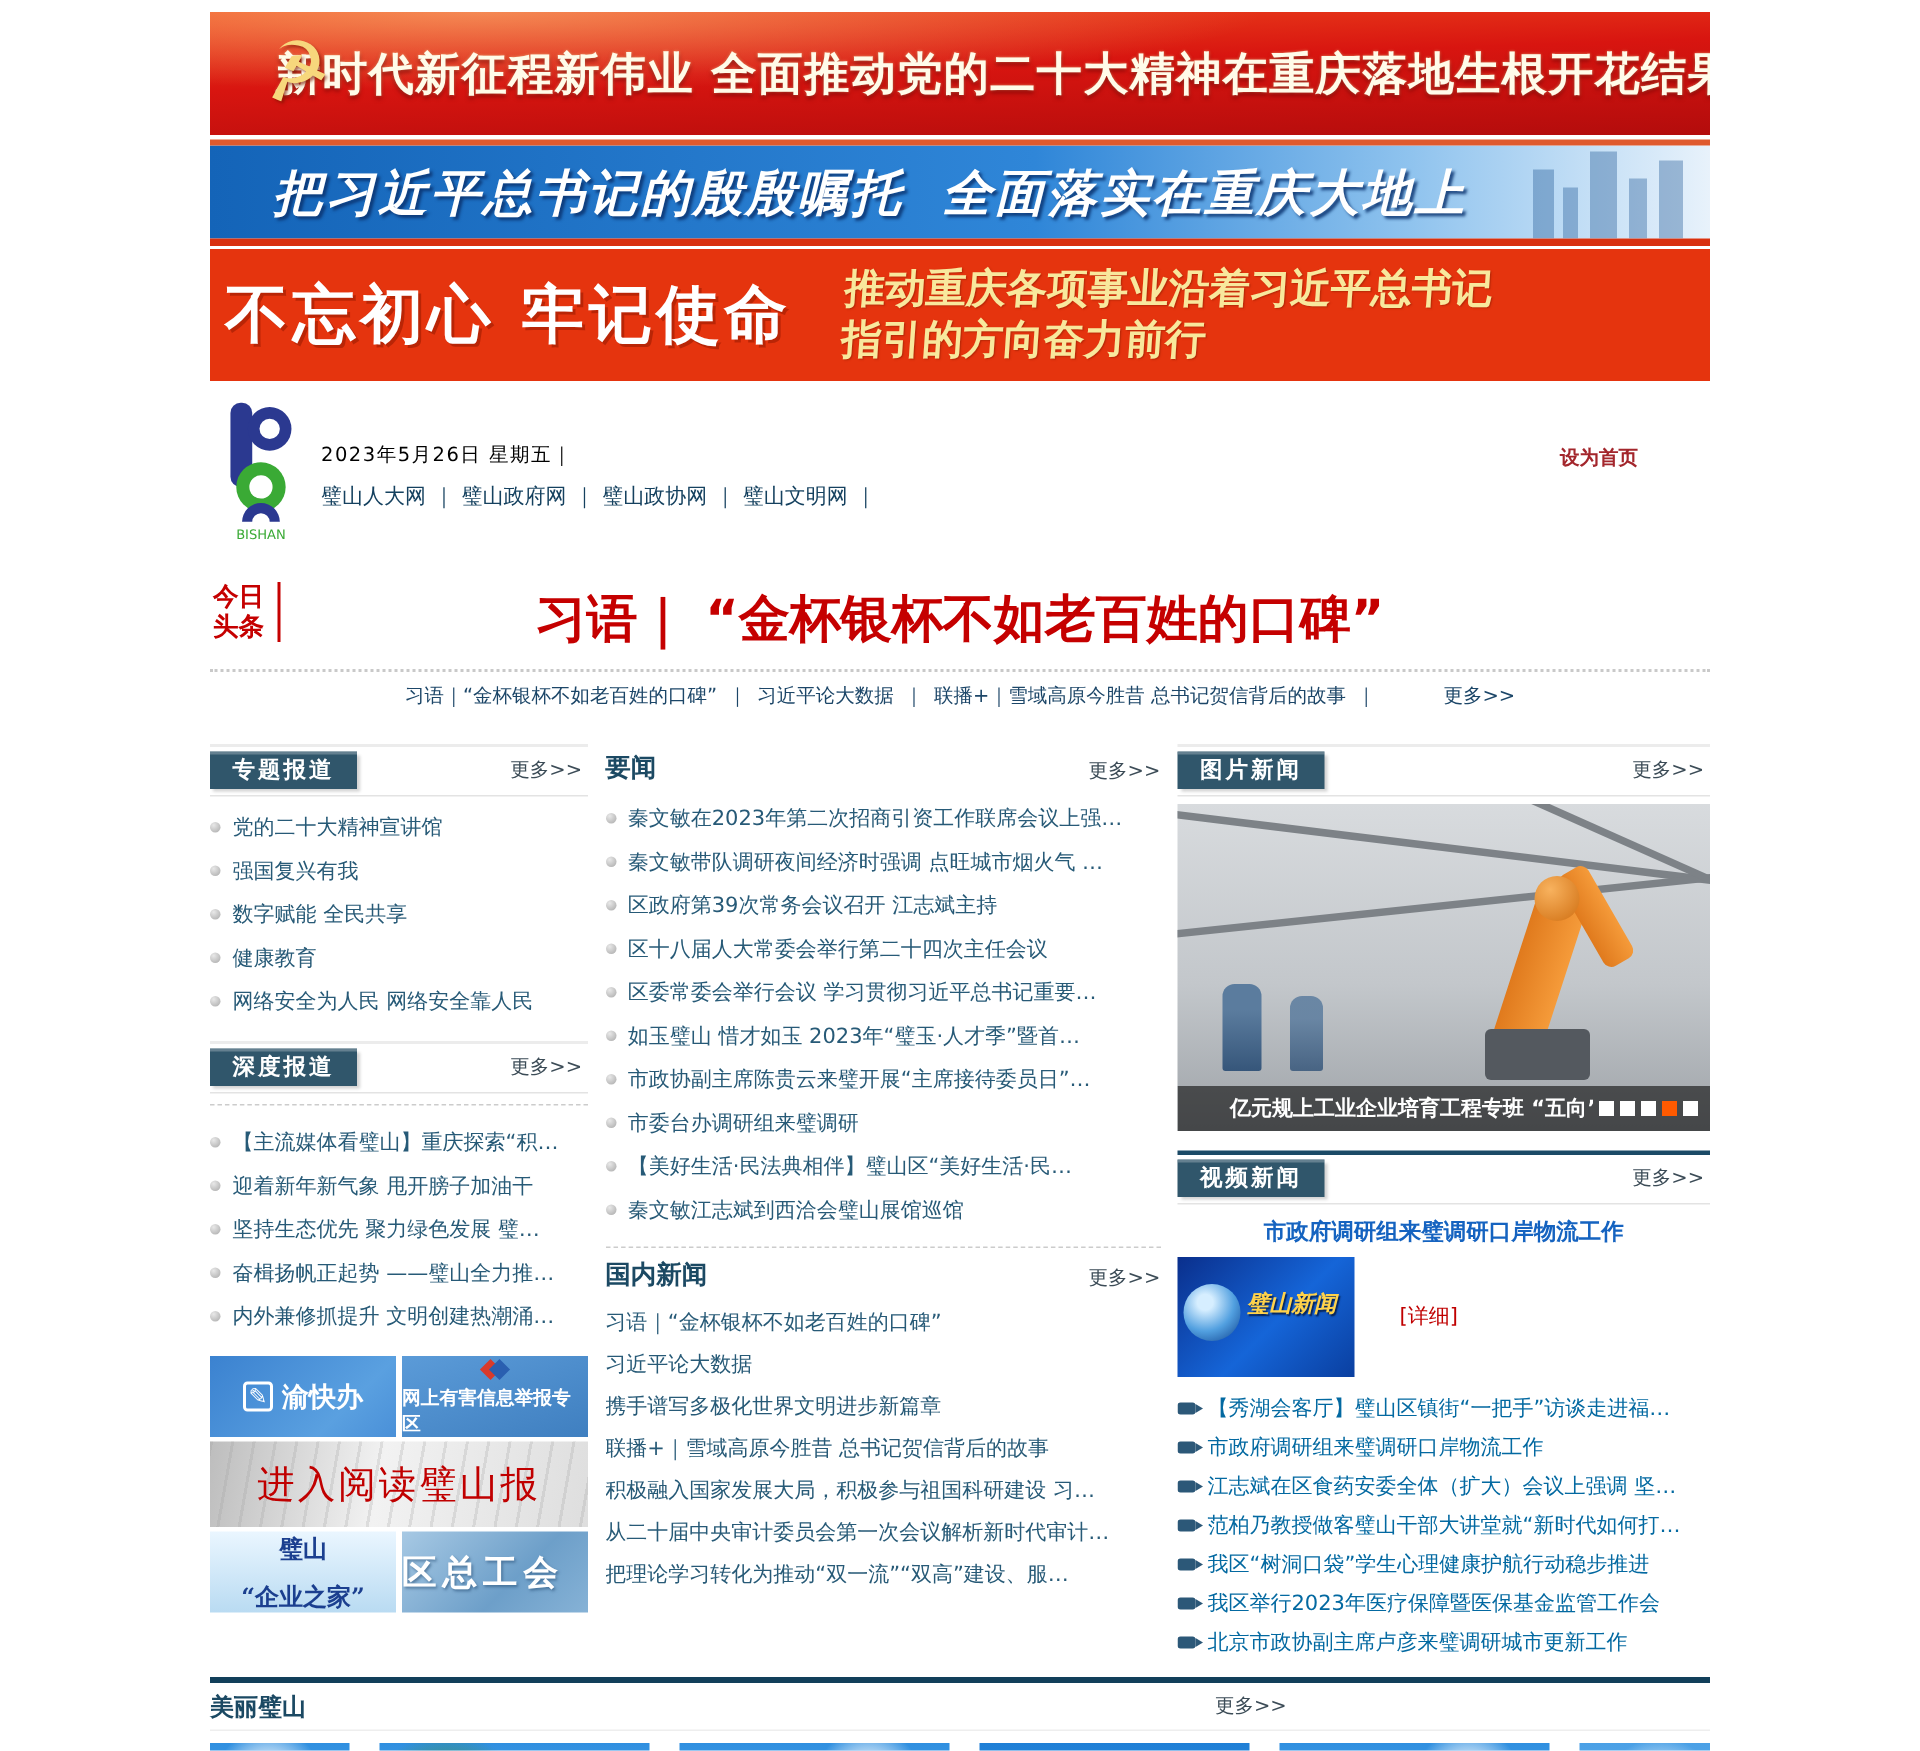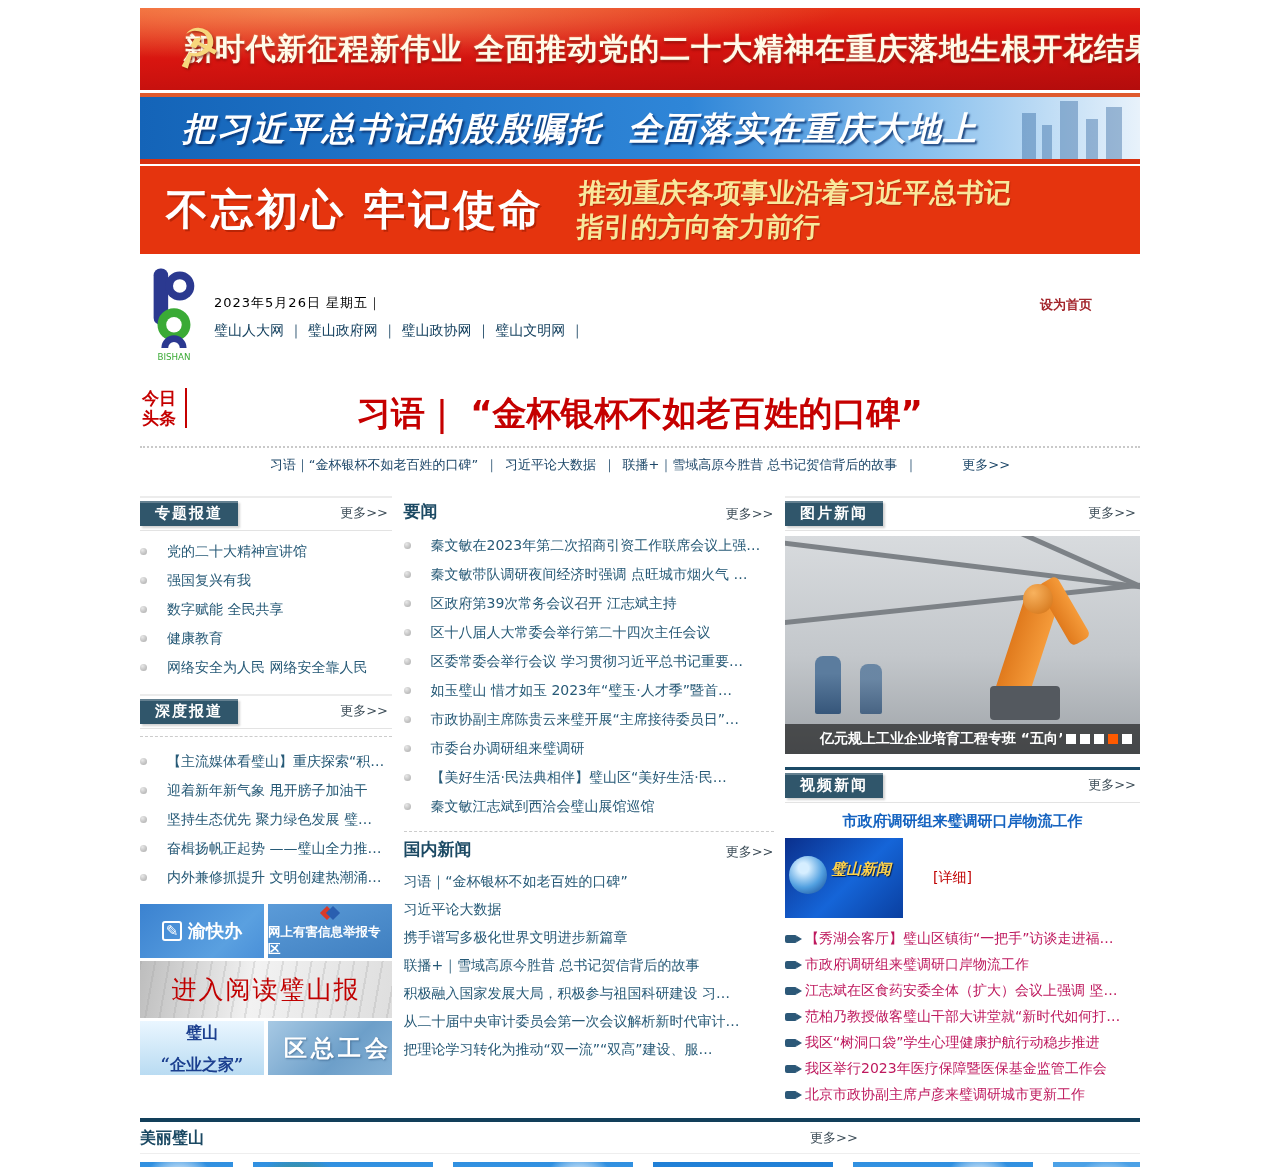--- a/index.html
+++ b/index.html
@@ -44,21 +44,21 @@
   .c2 { right: 42px;  width: 12px; height: 40px; }
   .c3 { right: 62px;  width: 18px; height: 58px; }
   .c4 { right: 88px;  width: 10px; height: 34px; }
   .c5 { right: 104px; width: 14px; height: 46px; }
   .banner3 {
     margin-top: 2px; height: 88px; background: #e5340e;
     display: flex; align-items: center; overflow: hidden;
   }
   .banner3 .slogan {
     font-size: 42px; font-weight: bold; color: #fff; letter-spacing: 3px;
-    padding-left: 26px; white-space: nowrap;
+    padding-left: 10px; white-space: nowrap;
     text-shadow: 2px 2px 0 rgba(150,25,0,.55);
   }
   .banner3 .b3-right {
     margin-left: 34px; font-family: "DejaVu Serif", serif; font-weight: bold;
     color: #f8e89d; font-size: 27px; line-height: 34px; white-space: nowrap;
     transform: skewX(-4deg); text-shadow: 1px 1px 1px rgba(140,30,0,.5);
   }
 
   
   .siteheader { height: 112px; position: relative; padding-top: 12px; }
@@ -100,21 +100,21 @@
     display: inline-block; background: #30566b; color: #fff; font-weight: bold;
     font-size: 15px; padding: 3px 15px; letter-spacing: 2px;
     box-shadow: inset 0 2px 0 rgba(255,255,255,.25), 2px 2px 2px rgba(0,0,0,.18);
   }
   .sec-more { position: absolute; right: 4px; bottom: 8px; font-size: 13px;
     color: #3c4c57; text-decoration: none; }
   .dashed-sep { border-top: 1px dashed #ccc; margin: 7px 0 4px; }
 
   ul.newslist { list-style: none; padding-top: 6px; }
   ul.newslist li { display: flex; align-items: center; height: 29px;
-    white-space: nowrap; overflow: hidden; gap: 12px; }
+    white-space: nowrap; overflow: hidden; }
   ul.newslist a { font-size: 14px; color: #275a77; text-decoration: none; }
   .dot { flex: none; width: 7px; height: 7px; border-radius: 50%;
     background: radial-gradient(circle at 35% 30%, #e8e8e8, #a9a9a9); margin-right: 8px; }
 
   
   .lb-grid { display: flex; flex-wrap: wrap; justify-content: space-between; }
   .lb { margin-bottom: 3px; overflow: hidden; position: relative; cursor: pointer; }
   .lb-half { width: 124px; height: 54px; }
   .lb-full { width: 252px; height: 57px; }
   .lb-yk { background: linear-gradient(135deg, #3b82d0, #5aa0e0 70%, #4a90d8);
@@ -132,21 +132,21 @@
   .lb-paper { background:
       repeating-linear-gradient(100deg, rgba(160,160,160,.25) 0 2px, rgba(255,255,255,0) 2px 14px),
       linear-gradient(100deg, #bdbdbd, #f2f2f2 45%, #dedede);
     display: flex; align-items: center; justify-content: center; }
   .lb-paper span { color: #c00000; font-size: 25px; font-weight: normal; letter-spacing: 2px; }
   .lb-home { background: linear-gradient(180deg, #eaf6ff, #b9dbf2);
     display: flex; flex-direction: column; align-items: center; justify-content: center;
     color: #1b3f8f; font-weight: bold; font-size: 16px; line-height: 21px;
     font-family: "DejaVu Serif", serif; gap: 11px; }
   .lb-union { background: linear-gradient(135deg, #a7c9e4, #6d9fc9 60%, #86b2d6);
-    display: flex; align-items: center; justify-content: flex-end;
+    display: flex; align-items: center; justify-content: flex-start;
     color: #fff; font-size: 23px; font-weight: bold; letter-spacing: 4px;
     text-shadow: 1px 1px 2px rgba(40,80,120,.6); }
 
   
   .mid-head { display: flex; justify-content: space-between; align-items: flex-end;
     padding: 4px 0 2px; }
   .mid-title { font-size: 17px; font-weight: bold; color: #1b4963; }
   ul.plainlist { list-style: none; padding-top: 4px; }
   ul.plainlist li { height: 28px; line-height: 28px; white-space: nowrap; overflow: hidden; }
   ul.plainlist a { font-size: 14px; color: #275a77; text-decoration: none; }
@@ -185,21 +185,21 @@
     background: linear-gradient(135deg, #0a2f8c, #1565d8 55%, #0a3fa0); overflow: hidden; }
   .v-globe { position: absolute; left: 4px; top: 18px; width: 38px; height: 38px; border-radius: 50%;
     background: radial-gradient(circle at 38% 32%, #d6eeff 15%, #52a0e0 55%, #0c3f8c); }
   .v-thumb-text { position: absolute; left: 46px; top: 22px; color: #ffd24a;
     font-size: 15px; font-weight: bold; font-style: italic; text-shadow: 1px 1px 1px #062050; }
   .v-detail { margin-left: 30px; align-self: center; color: #c00000; font-size: 14px;
     text-decoration: none; }
   ul.vidlist { list-style: none; }
   ul.vidlist li { display: flex; align-items: center; height: 26px;
     white-space: nowrap; overflow: hidden; }
-  ul.vidlist a { font-size: 14px; color: #be185d; text-decoration: none; }
+  ul.vidlist a { font-size: 14px; color: #0369a1; text-decoration: none; }
   .cam { flex: none; position: relative; width: 12px; height: 8px; background: #2c5878;
     border-radius: 2px; margin-right: 8px; }
   .cam::after { content: ""; position: absolute; right: -5px; top: 1px;
     border-left: 5px solid #2c5878; border-top: 3px solid transparent;
     border-bottom: 3px solid transparent; }
 
   
   .bottom-bar { clear: both; height: 4px; background: #123f5a; margin-top: 10px; }
   .bb-head { position: relative; height: 32px; line-height: 32px; border-bottom: 1px solid #eee; }
   .bb-title { font-size: 16px; font-weight: bold; color: #1b4963; }

